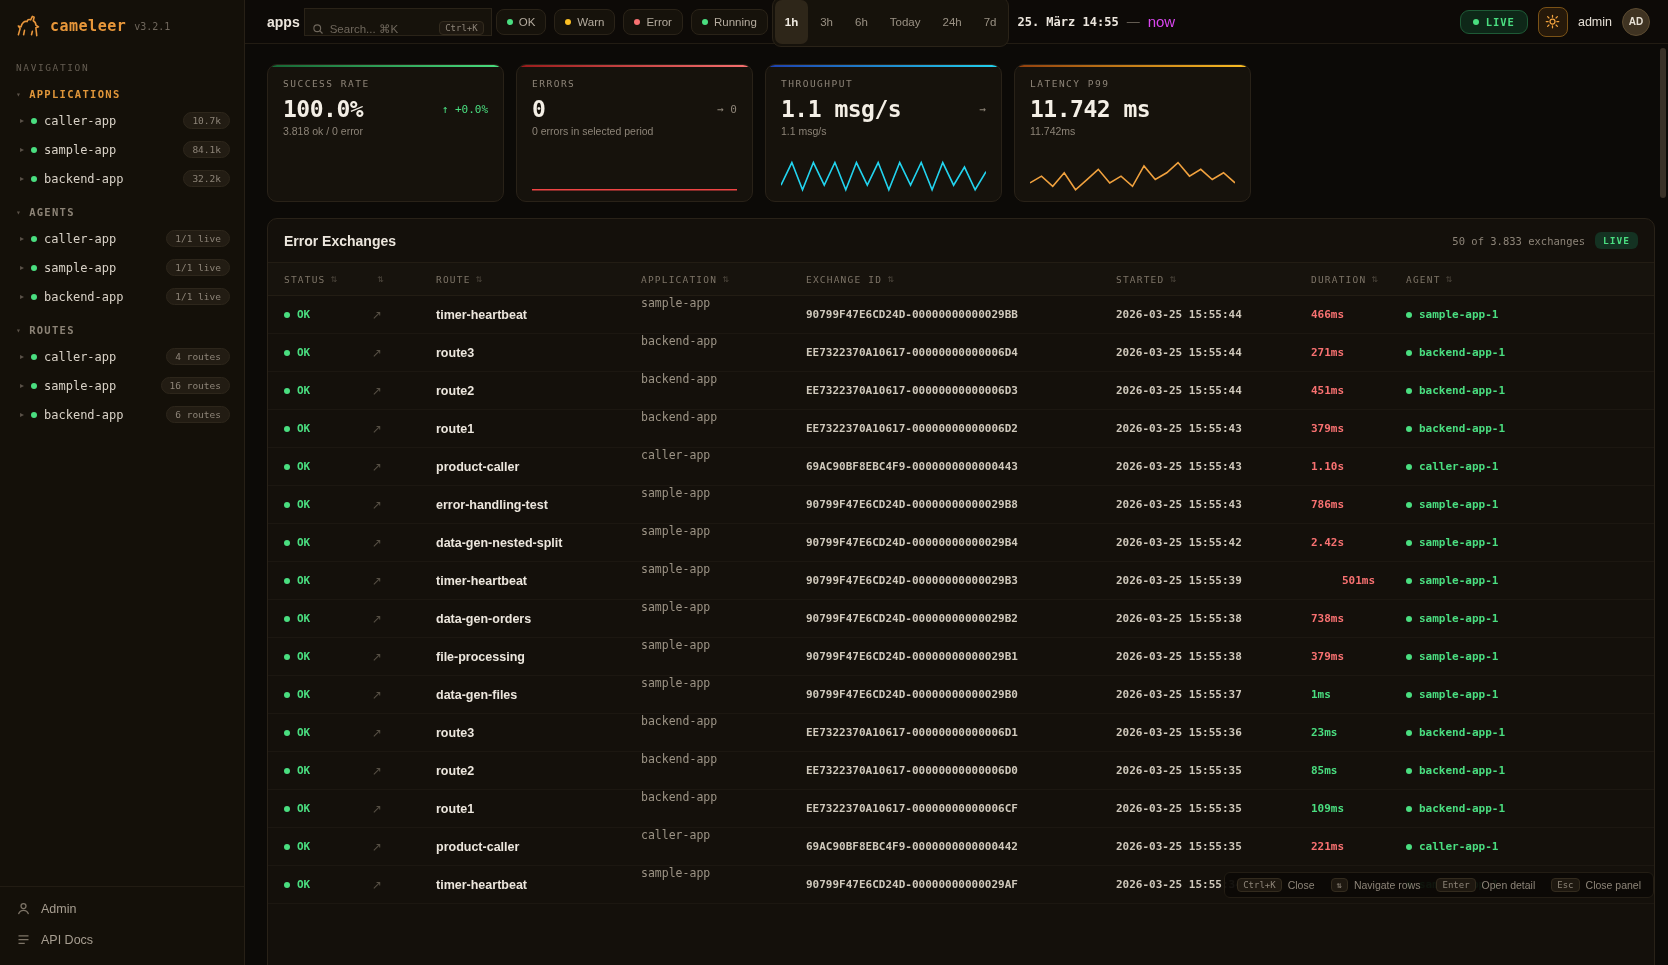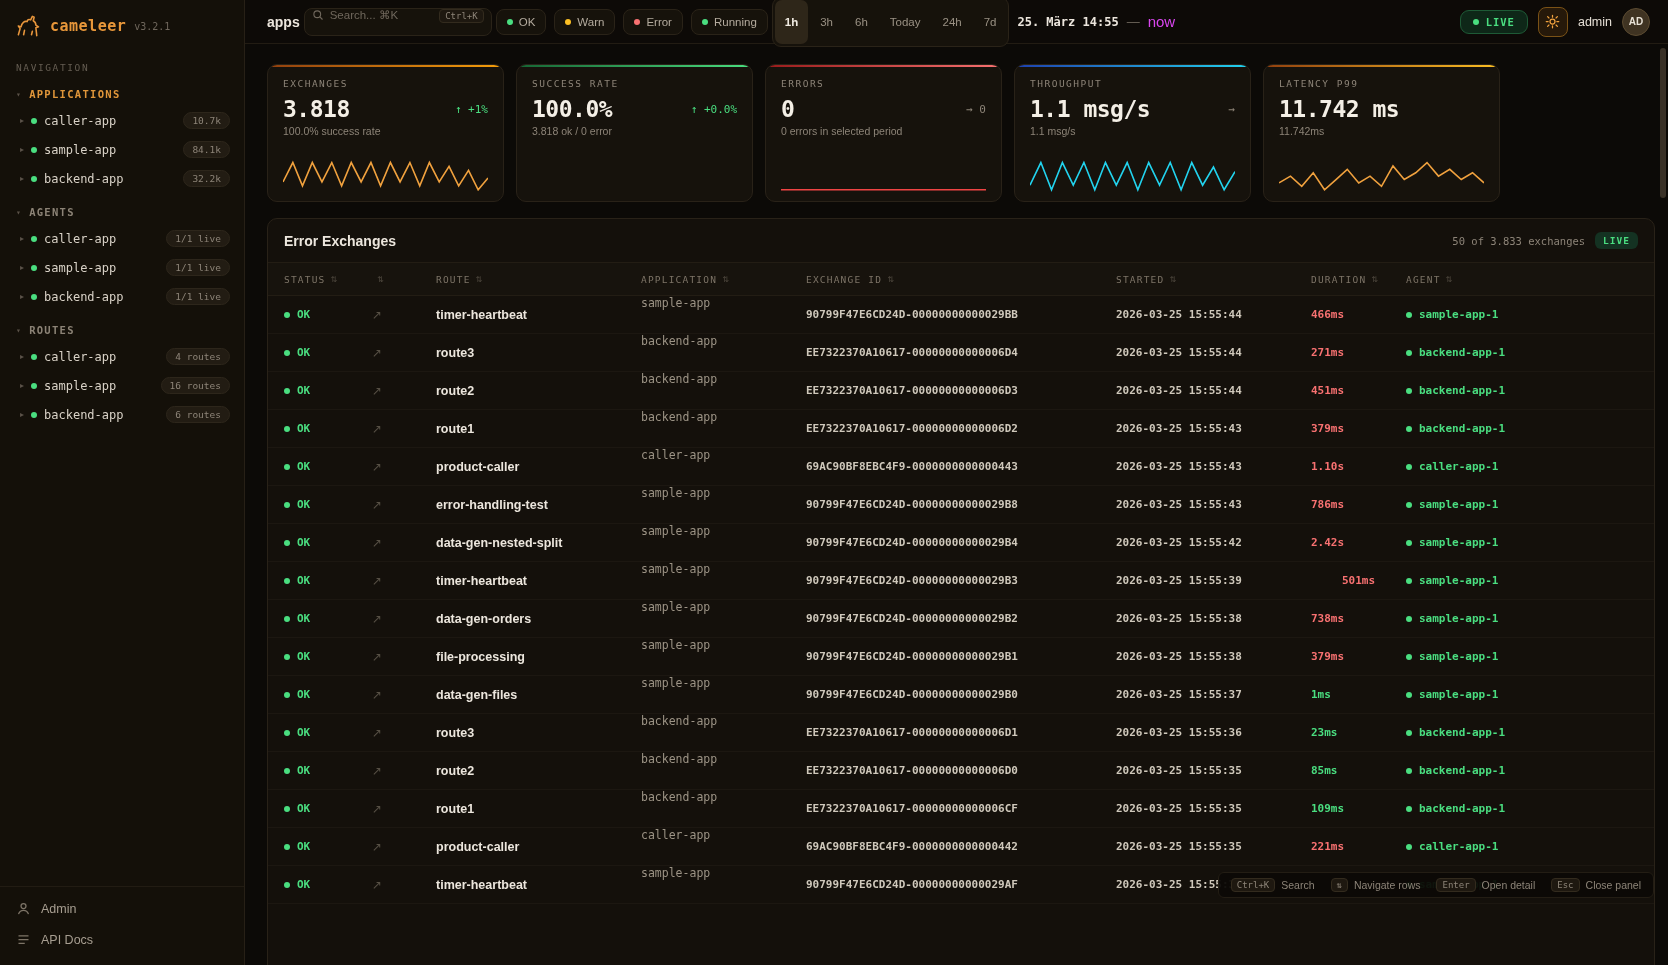--- a/index.html
+++ b/index.html
@@ -29,22 +29,22 @@
     border-radius:999px;padding:2px 8px;white-space:nowrap}
   .sidebar-footer{margin-top:auto;border-top:1px solid #221c13;padding:6px 0 10px}
   .footer-item{display:flex;align-items:center;gap:10px;padding:8px 16px;color:#a79e91;font-size:12.5px;cursor:pointer}
   .f-icon{color:#7d7467;display:flex}
 
   
   .main{flex:1;display:flex;flex-direction:column;min-width:0}
   .topbar{height:44px;flex:none;display:flex;align-items:center;gap:4px;padding:0 18px 0 22px;
     border-bottom:1px solid #221c13;background:#0d0a07}
   .page-label{font-weight:700;font-size:14px}
-  .searchbox{width:188px;height:28px;background:#16120b;border:1px solid #2a2318;border-radius:8px;
-    display:flex;align-items:flex-start;gap:6px;padding:0 7px;color:#6f675c}
+  .searchbox{width:188px;height:28px;background:#16120b;border:1px solid #2a2318;border-radius:0;
+    display:flex;align-items:flex-end;gap:6px;padding:0 7px;color:#6f675c}
   .kbd{font-size:9px;color:#8d8478;background:#1e1810;border:1px solid #332b1e;border-radius:4px;padding:1px 5px;white-space:nowrap}
   .chips{display:flex;gap:8px}
   .chip{height:26px;display:flex;align-items:center;gap:6px;padding:0 10px;background:#16120b;
     border:1px solid #2a2318;border-radius:8px;font-size:11.5px;color:#b4ab9e;cursor:pointer}
   .ranges{display:flex;align-items:center;background:#16120b;border:1px solid #2a2318;border-radius:9px;padding:2px;gap:2px}
   .range-btn{border:none;background:none;color:#9a9184;font-size:11.5px;padding:16px 10px;border-radius:7px;
     cursor:pointer;font-family:inherit}
   .range-btn.active{background:#2e2619;color:#f0ebe2;font-weight:700}
   .datecluster{display:flex;align-items:center;gap:8px;margin-left:4px}
   .dt{font-size:12px;font-weight:700;color:#ece6dd;cursor:pointer}
@@ -285,34 +285,20 @@
           </span>
         </span>
         <span class="username">admin</span>
         <span class="avatar">AD</span>
       </div>
     </header>
 
     <div class="content">
       <div class="cards">
           <div class="card">
-    <div class="card-top" style="background: linear-gradient(90deg, rgb(146, 64, 14), rgb(245, 158, 11));"></div>
-    <div class="card-label mono">EXCHANGES</div>
-    <div class="value-row">
-      <span class="card-value mono">3.818</span>
-      <span class="card-delta mono" style="color: rgb(74, 222, 128);">↑ +1%</span>
-    </div>
-    <div class="card-sub">100.0% success rate</div>
-    <div class="sparkline">
-      <svg viewBox="0 0 100 30" preserveAspectRatio="none">
-                <polyline points="0.0,21.1 4.8,4.0 9.5,24.6 14.3,4.0 19.0,21.1 23.8,4.0 28.6,24.6 33.3,4.0 38.1,21.1 42.9,4.0 47.6,24.6 52.4,4.0 57.1,21.1 61.9,4.0 66.7,24.6 71.4,4.0 76.2,21.1 81.0,7.4 85.7,24.6 90.5,10.9 95.2,28.0 100.0,17.7" fill="none" stroke="#f0a13e" stroke-width="1.6" vector-effect="non-scaling-stroke"></polyline>
-              </svg>
-    </div>
-  </div>
-          <div class="card">
     <div class="card-top" style="background: linear-gradient(90deg, rgb(22, 101, 52), rgb(74, 222, 128));"></div>
     <div class="card-label mono">SUCCESS RATE</div>
     <div class="value-row">
       <span class="card-value mono">100.0%</span>
       <span class="card-delta mono" style="color: rgb(74, 222, 128);">↑ +0.0%</span>
     </div>
     <div class="card-sub">3.818 ok / 0 error</div>
 
   </div>
           <div class="card">
@@ -692,21 +678,21 @@
   </div>
           </div>
       </section>
     </div>
   </div>
 </div>
 
 <div class="hotkeys">
     <span class="hk">
     <kbd class="kbd mono">Ctrl+K</kbd>
-    <span class="hk-label">Search</span>
+    <span class="hk-label">Close</span>
   </span>
     <span class="hk">
     <kbd class="kbd mono">⇅</kbd>
     <span class="hk-label">Navigate rows</span>
   </span>
     <span class="hk">
     <kbd class="kbd mono">Enter</kbd>
     <span class="hk-label">Open detail</span>
   </span>
     <span class="hk">

